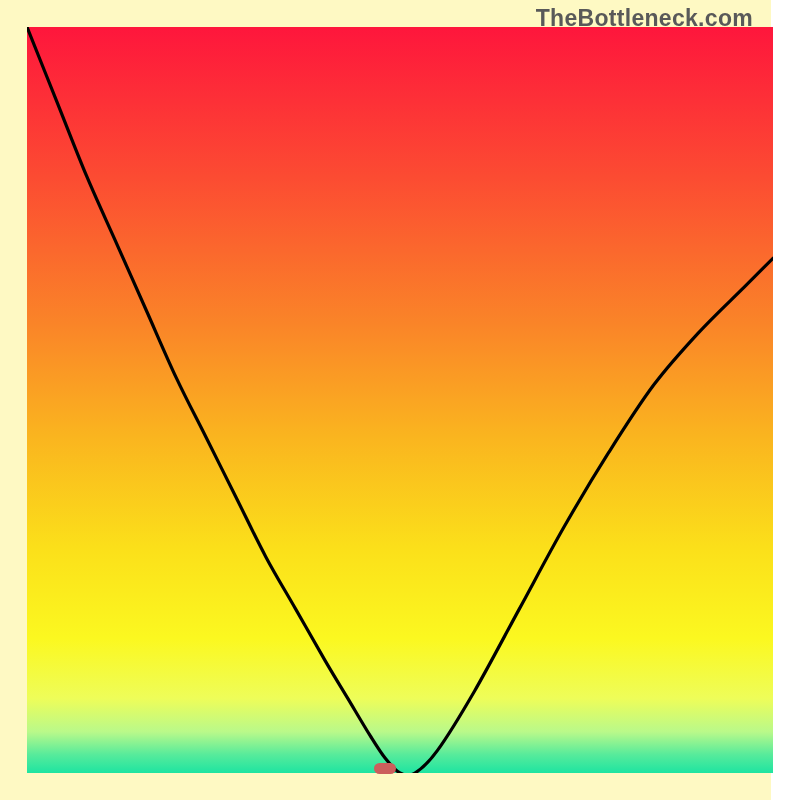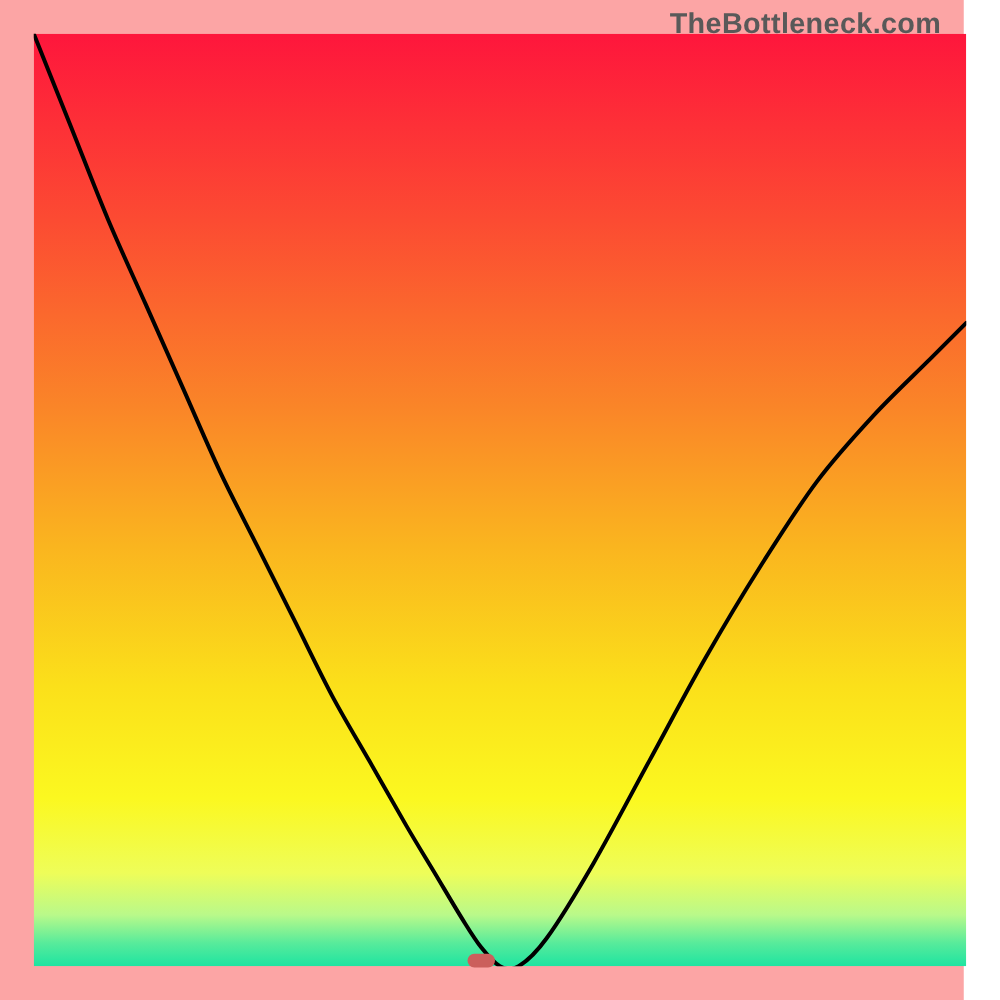--- a/index.html
+++ b/index.html
@@ -7,21 +7,21 @@
     padding: 0;
     width: 800px;
     height: 800px;
     background: #ffffff;
     overflow: hidden;
   }
   .page {
     position: relative;
     width: 771px;
     height: 800px;
-    background: #fca5a5;
+    background: #fef9c3;
   }
   .watermark {
     position: absolute;
     top: 5px;
     right: 18px;
     font-family: Arial, Helvetica, sans-serif;
     font-size: 23px;
     font-weight: 600;
     color: #595959;
     letter-spacing: 0.3px;

